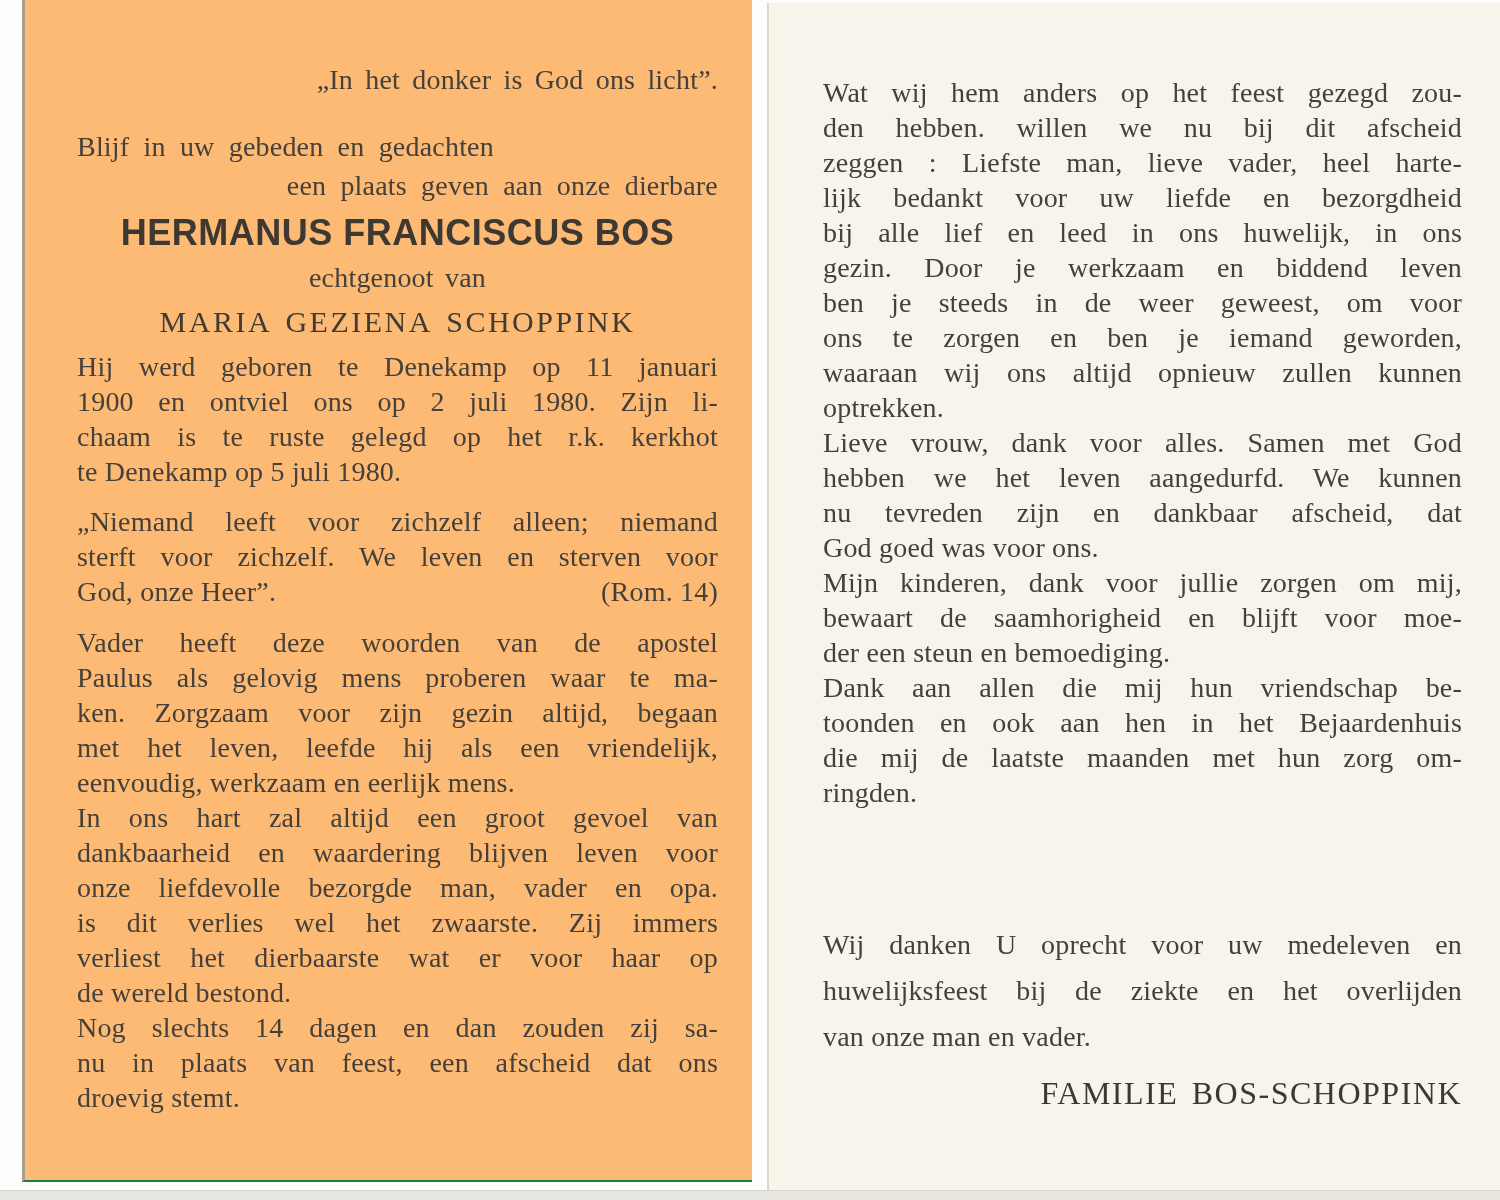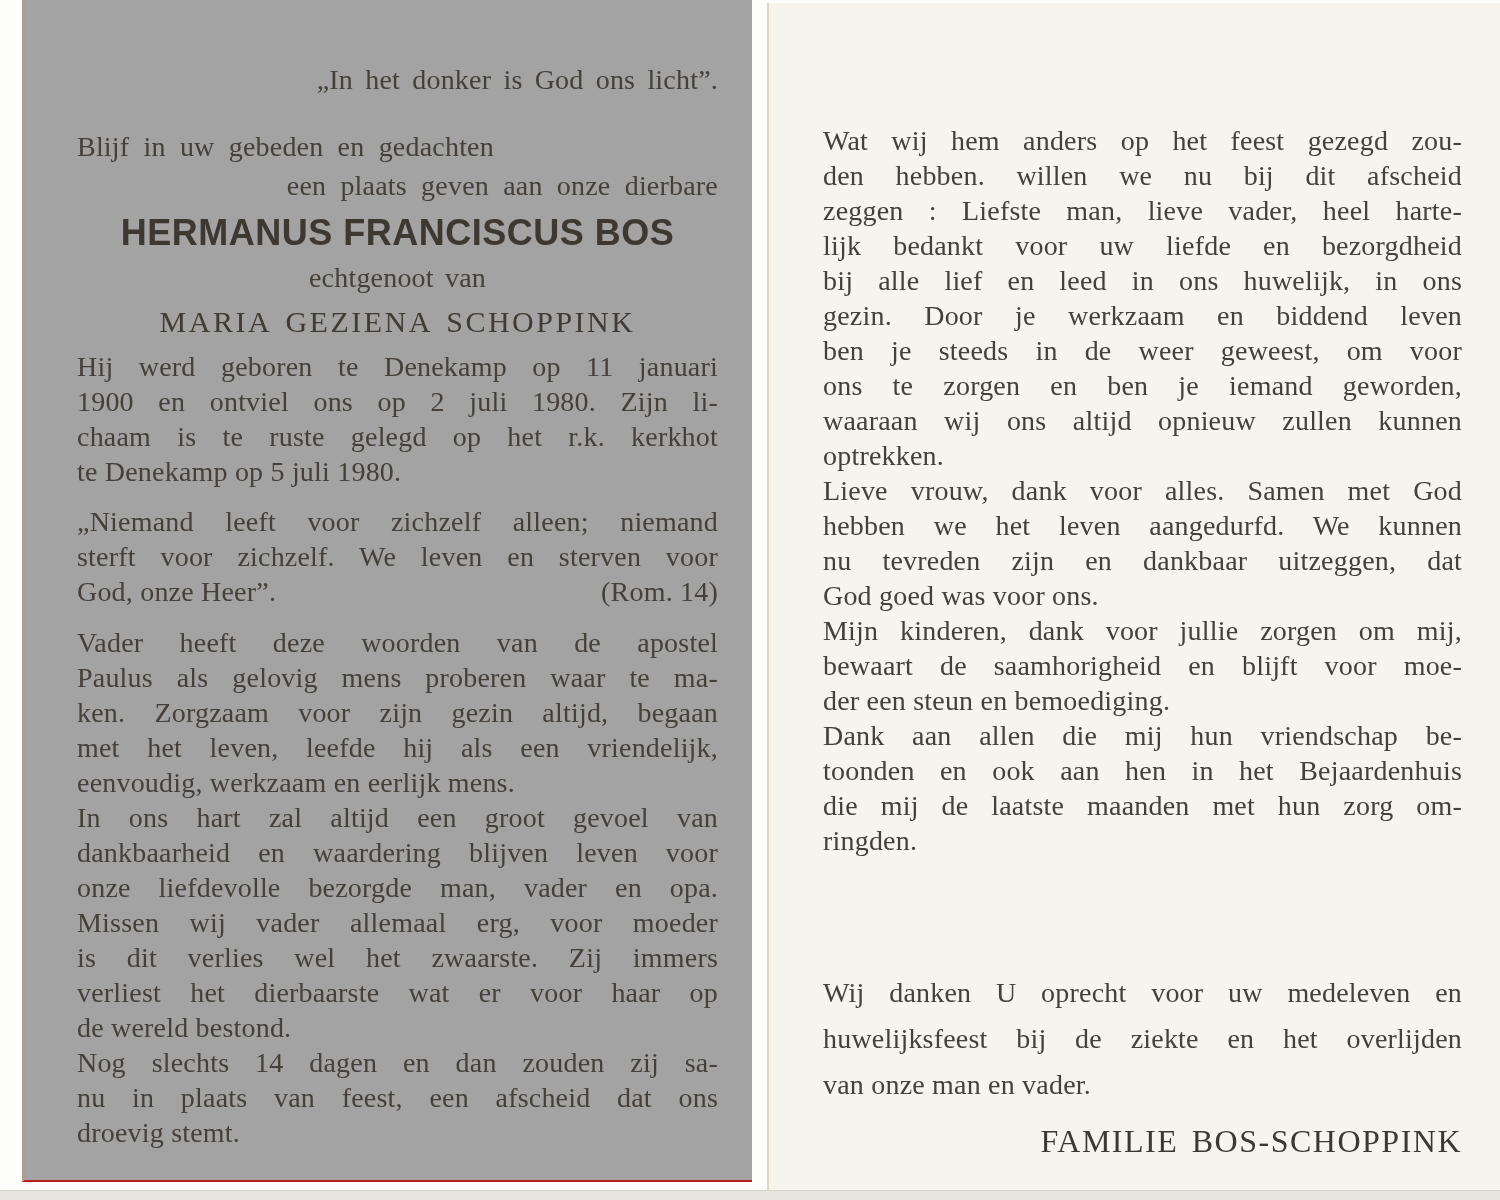--- a/index.html
+++ b/index.html
@@ -8,30 +8,30 @@
     background: #fdfdfb;
     font-family: "Liberation Serif", serif;
     color: #45403a;
     overflow: hidden;
   }
   .scan { position: relative; width: 1500px; height: 1200px; }
 
   .card { position: absolute; box-sizing: border-box; font-size: 28px; line-height: 35px; letter-spacing: 0.2px; }
   .card-left {
     left: 22px; top: 0; width: 730px; height: 1182px;
-    background: #a3a3a3;
+    background: #fdba74;
     border-left: 3px solid #a99f90;
-    border-bottom: 2px solid #b91c1c;
+    border-bottom: 2px solid #15803d;
     padding: 62px 34px 0 52px;
   }
   .card-right {
     left: 767px; top: 3px; width: 733px; height: 1188px;
     background: #f7f4eb;
     border-left: 2px solid #e0d6c5;
-    padding: 120px 38px 0 54px;
+    padding: 72px 38px 0 54px;
   }
   .bottom-strip {
     position: absolute; left: 0; bottom: 0; width: 100%; height: 9px;
     background: #e7e5df; border-top: 1px solid #d8d5cc;
   }
 
   .ln { min-height: 35px; }
   .j { text-align: justify; text-align-last: justify; }
 
   .top-quote { text-align: right; word-spacing: 5px; }
@@ -91,21 +91,20 @@
         <div class="ln j">Vader heeft deze woorden van de apostel</div>
         <div class="ln j">Paulus als gelovig mens proberen waar te ma-</div>
         <div class="ln j">ken. Zorgzaam voor zijn gezin altijd, begaan</div>
         <div class="ln j">met het leven, leefde hij als een vriendelijk,</div>
         <div class="ln">eenvoudig, werkzaam en eerlijk mens.</div>
       </div>
     <div class="para">
         <div class="ln j">In ons hart zal altijd een groot gevoel van</div>
         <div class="ln j">dankbaarheid en waardering blijven leven voor</div>
         <div class="ln j">onze liefdevolle bezorgde man, vader en opa.</div>
-        <div class="ln j">Missen wij vader allemaal erg, voor moeder</div>
         <div class="ln j">is dit verlies wel het zwaarste. Zij immers</div>
         <div class="ln j">verliest het dierbaarste wat er voor haar op</div>
         <div class="ln">de wereld bestond.</div>
       </div>
     <div class="para">
         <div class="ln j">Nog slechts 14 dagen en dan zouden zij sa-</div>
         <div class="ln j">nu in plaats van feest, een afscheid dat ons</div>
         <div class="ln">droevig stemt.</div>
       </div>
   </section>
@@ -119,21 +118,21 @@
         <div class="ln j">bij alle lief en leed in ons huwelijk, in ons</div>
         <div class="ln j">gezin. Door je werkzaam en biddend leven</div>
         <div class="ln j">ben je steeds in de weer geweest, om voor</div>
         <div class="ln j">ons te zorgen en ben je iemand geworden,</div>
         <div class="ln j">waaraan wij ons altijd opnieuw zullen kunnen</div>
         <div class="ln">optrekken.</div>
       </div>
     <div class="para">
         <div class="ln j">Lieve vrouw, dank voor alles. Samen met God</div>
         <div class="ln j">hebben we het leven aangedurfd. We kunnen</div>
-        <div class="ln j">nu tevreden zijn en dankbaar uitzeggen, dat</div>
+        <div class="ln j">nu tevreden zijn en dankbaar afscheid, dat</div>
         <div class="ln">God goed was voor ons.</div>
       </div>
     <div class="para">
         <div class="ln j">Mijn kinderen, dank voor jullie zorgen om mij,</div>
         <div class="ln j">bewaart de saamhorigheid en blijft voor moe-</div>
         <div class="ln">der een steun en bemoediging.</div>
       </div>
     <div class="para">
         <div class="ln j">Dank aan allen die mij hun vriendschap be-</div>
         <div class="ln j">toonden en ook aan hen in het Bejaardenhuis</div>

